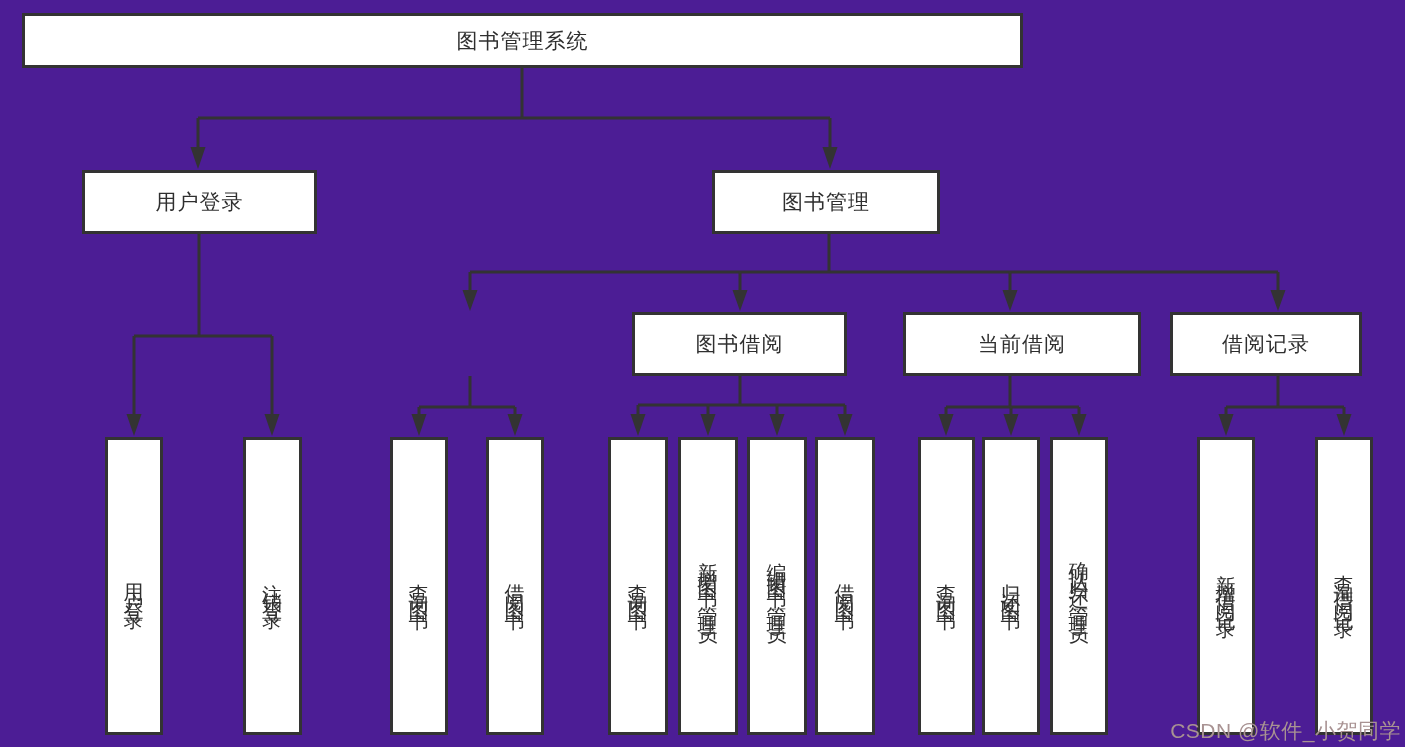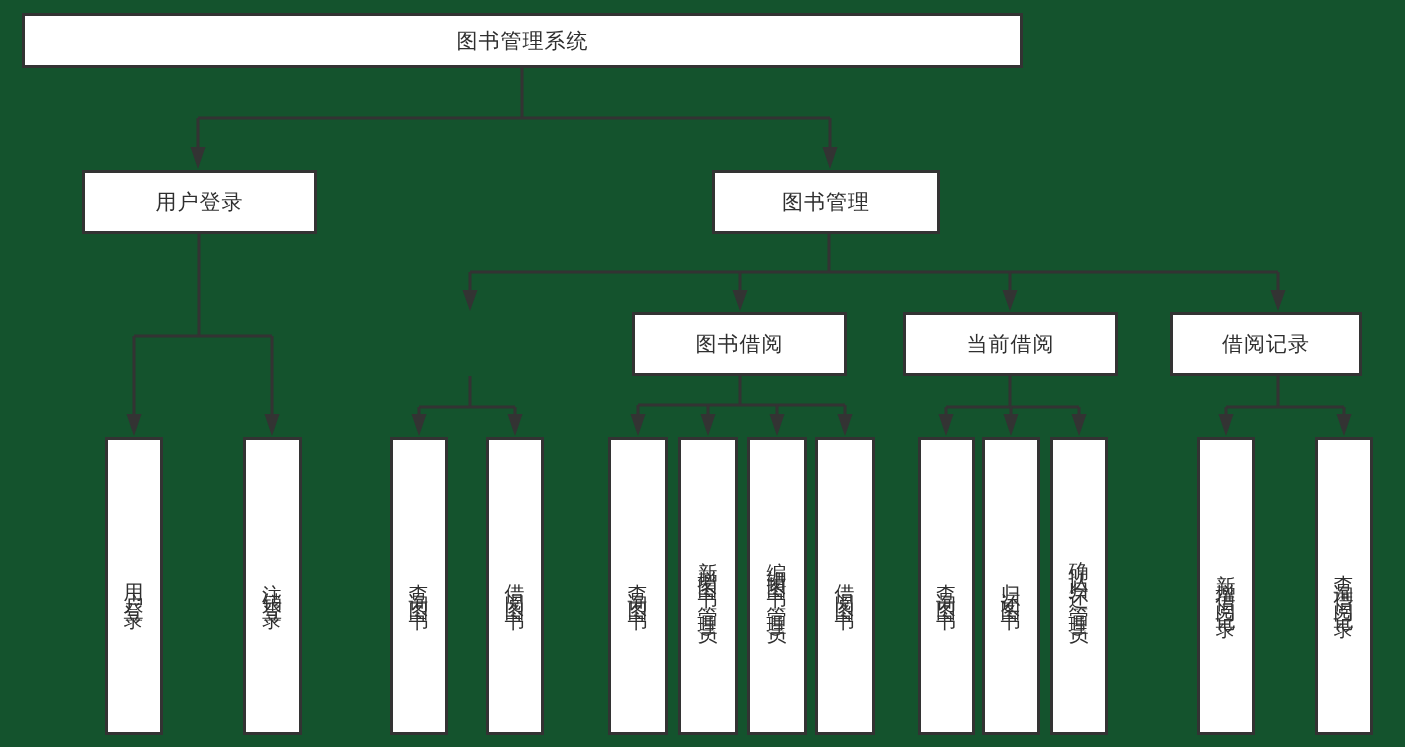--- a/index.html
+++ b/index.html
@@ -1,20 +1,20 @@
 <!DOCTYPE html>
 <html><head>
 <meta charset="utf-8">
 <style>
   html, body { margin: 0; padding: 0; background: #ffffff; }
   #stage {
     position: relative;
     width: 1405px;
     height: 747px;
-    background: #14532d;
+    background: #4c1d95;
     font-family: "Liberation Sans", "DejaVu Sans", sans-serif;
     overflow: hidden;
   }
   #connectors {
     position: absolute;
     left: 0; top: 0;
     width: 1405px; height: 747px;
     pointer-events: none;
   }
   .node {
@@ -134,21 +134,21 @@
   <div class="node node-h" style="left:82px; top:170px; width:235px; height:64px;">
     <span>用户登录</span>
   </div>
   <div class="node node-h" style="left:712px; top:170px; width:228px; height:64px;">
     <span>图书管理</span>
   </div>
 
   <div class="node node-h" style="left:632px; top:312px; width:215px; height:64px;">
     <span>图书借阅</span>
   </div>
-  <div class="node node-h" style="left:903px; top:312px; width:215px; height:64px;">
+  <div class="node node-h" style="left:903px; top:312px; width:238px; height:64px;">
     <span>当前借阅</span>
   </div>
   <div class="node node-h" style="left:1170px; top:312px; width:192px; height:64px;">
     <span>借阅记录</span>
   </div>
 
   <div class="node node-leaf" style="left:105px; top:437px; width:58px; height:298px;">
     <span class="vtext">用户登录</span>
   </div>
   <div class="node node-leaf" style="left:243px; top:437px; width:59px; height:298px;">
@@ -185,14 +185,15 @@
     <span class="vtext">确认归还（管理员）</span>
   </div>
 
   <div class="node node-leaf" style="left:1197px; top:437px; width:58px; height:298px;">
     <span class="vtext">新增借阅记录</span>
   </div>
   <div class="node node-leaf" style="left:1315px; top:437px; width:58px; height:298px;">
     <span class="vtext">查询借阅记录</span>
   </div>
 
+  <div class="watermark">CSDN @软件_小贺同学</div>
 
 </div>
 
 </body></html>

